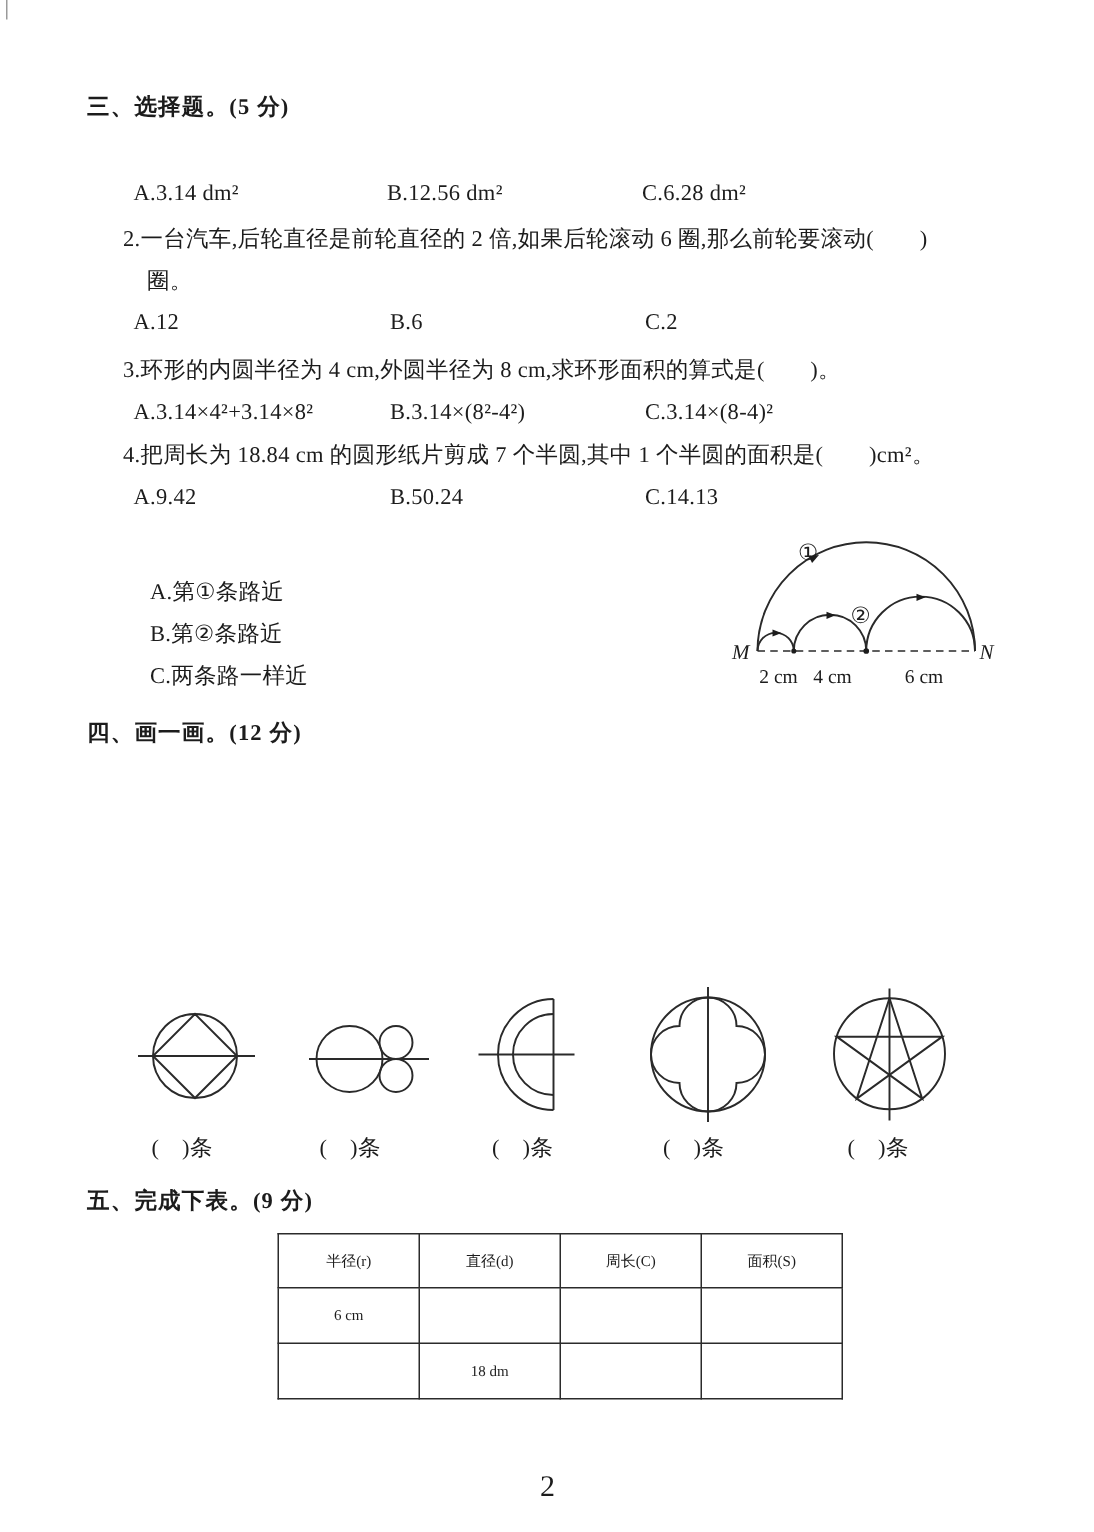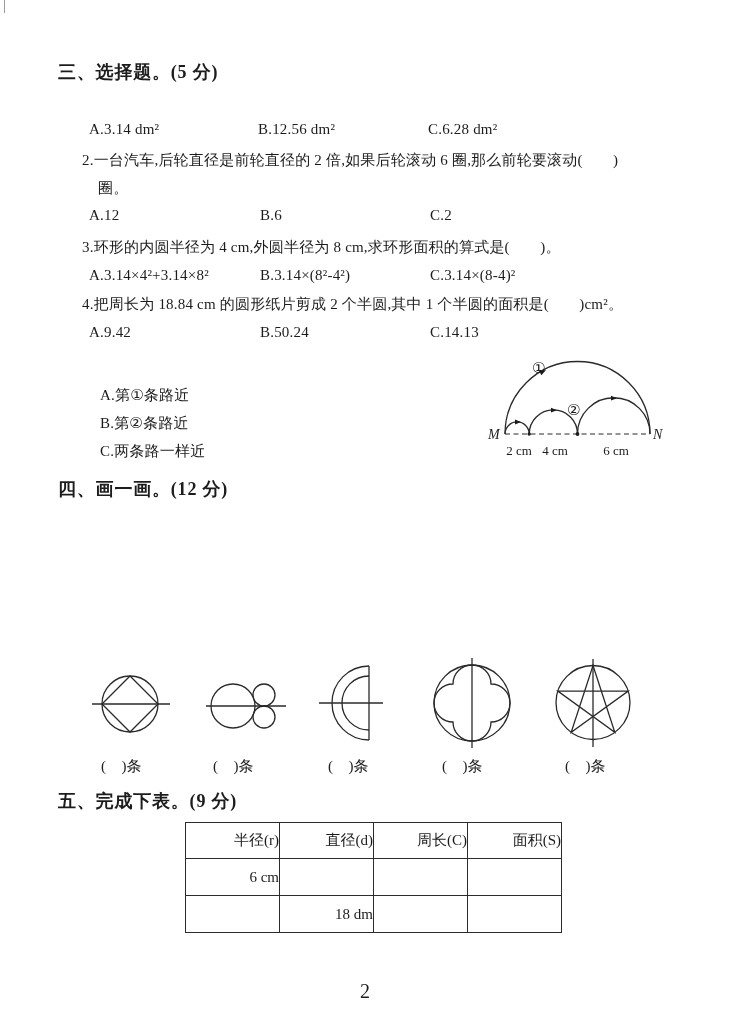--- a/index.html
+++ b/index.html
@@ -14,36 +14,36 @@
   }
   .t{
     position:absolute;
     white-space:pre;
     font-size:15px;
     line-height:19px;
     letter-spacing:0.2px;
   }
   .title{
     font-weight:bold;
-    font-size:18px;
+    font-size:15px;
     letter-spacing:0.8px;
   }
   .svgbox{position:absolute;}
   .svgbox svg{display:block;}
   table.fill{
     position:absolute;
     left:185px;top:822px;
     border-collapse:collapse;
     table-layout:fixed;
   }
   table.fill td{
     border:1.6px solid #2b2b2b;
     width:93px;
-    text-align:right;
-    font-size:15px;
+    text-align:center;
+    font-size:10px;
     padding:0;
   }
   table.fill tr.hdr td{height:35px;}
   table.fill tr.bdy td{height:36px;}
   .pageno{
     position:absolute;
     left:330px;top:980px;width:70px;
     text-align:center;
     font-size:20px;
   }
@@ -72,21 +72,21 @@
   <div class="t" style="left:98px;top:179px">圈。</div>
   <div class="t" style="left:89px;top:206px">A.12</div>
   <div class="t" style="left:260px;top:206px">B.6</div>
   <div class="t" style="left:430px;top:206px">C.2</div>
 
   <div class="t" style="left:82px;top:238px">3.环形的内圆半径为 4 cm,外圆半径为 8 cm,求环形面积的算式是(　　)。</div>
   <div class="t" style="left:89px;top:266px">A.3.14×4²+3.14×8²</div>
   <div class="t" style="left:260px;top:266px">B.3.14×(8²-4²)</div>
   <div class="t" style="left:430px;top:266px">C.3.14×(8-4)²</div>
 
-  <div class="t" style="left:82px;top:295px">4.把周长为 18.84 cm 的圆形纸片剪成 2 个半圆,其中 1 个半圆的面积是(　　)cm²。</div>
+  <div class="t" style="left:82px;top:295px">4.把周长为 18.84 cm 的圆形纸片剪成 7 个半圆,其中 1 个半圆的面积是(　　)cm²。</div>
   <div class="t" style="left:89px;top:323px">A.9.42</div>
   <div class="t" style="left:260px;top:323px">B.50.24</div>
   <div class="t" style="left:430px;top:323px">C.14.13</div>
 
   <div class="t" style="left:100px;top:386px">A.第①条路近</div>
   <div class="t" style="left:100px;top:414px">B.第②条路近</div>
   <div class="t" style="left:100px;top:442px">C.两条路一样近</div>
 
   <div class="svgbox" style="left:486px;top:349px">
     <svg width="198" height="122" viewBox="0 0 198 122">

